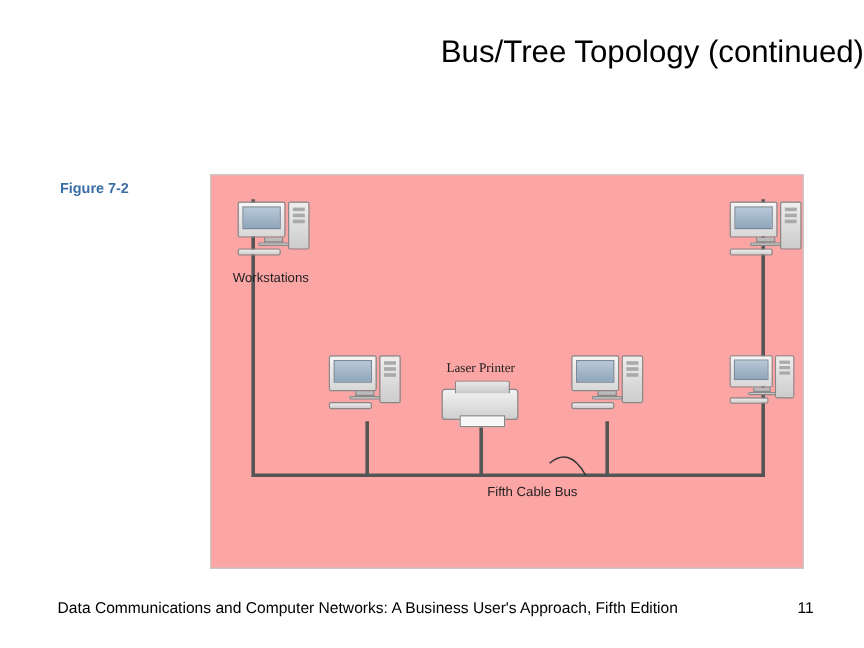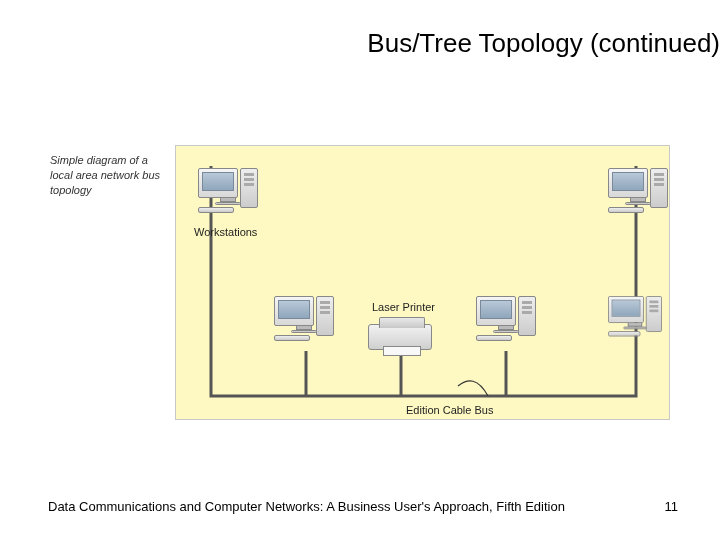--- a/index.html
+++ b/index.html
@@ -37,23 +37,23 @@
     font-size: 11px;
     font-style: italic;
     line-height: 1.35;
     margin-top: 3px;
   }
   .diagram {
     position: absolute;
     left: 175px;
     top: 145px;
     width: 495px;
-    height: 275px;
+    height: 329px;
     border: 1px solid #c8c8c8;
-    background: #fef9c3;
+    background: #fca5a5;
   }
   .footer-text {
     position: absolute;
     bottom: 26px;
     left: 48px;
     font-size: 13px;
     color: #000;
     margin-top: 44px;
   }
   .page-num {
@@ -132,21 +132,21 @@
   .dlabel {
     position:absolute; font-size:11px; color:#222;
   }
 </style>
 </head>
 <body>
 
 <h1 class="slide-title">Bus/Tree Topology (continued)</h1>
 
 <div class="figure-label">
-  <div class="fig-caption">Simple diagram of a local area network bus topology</div>
+  <div class="fig-num">Figure 7-2</div>
 </div>
 
 <div class="diagram">
   <svg width="495" height="275" style="position:absolute;top:0;left:0">
     <path class="bus-path" d="M 35 20 L 35 250 L 460 250 L 460 20"></path>
     <line class="tap" x1="130" y1="250" x2="130" y2="205"></line>
     <line class="tap" x1="225" y1="250" x2="225" y2="210"></line>
     <line class="tap" x1="330" y1="250" x2="330" y2="205"></line>
     <path d="M 282 240 C 292 232, 302 232, 312 250" stroke="#333" stroke-width="1.2" fill="none"></path>
   </svg>
@@ -189,18 +189,18 @@
     <div class="ws-stand"></div>
       <div class="ws-base"></div>
     <div class="ws-kb"></div>
   </div>
 
   <div class="printer" style="left:192px; top:178px;">
     <div class="pr-body"></div>
   </div>
 
   <div class="dlabel" style="left:18px; top:80px;">Workstations</div>
-  <div class="dlabel" style="left:196px; top:155px;">Laser Printer</div>
-  <div class="dlabel" style="left:230px; top:258px;">Edition Cable Bus</div>
+  <div class="dlabel" style="left:196px; top:155px;font-family:Liberation Serif, serif;">Laser Printer</div>
+  <div class="dlabel" style="left:230px; top:258px;">Fifth Cable Bus</div>
 </div>
 
 <div class="footer-text">Data Communications and Computer Networks: A Business User's Approach, Fifth Edition</div>
 <div class="page-num">11</div>
 
 </body></html>

